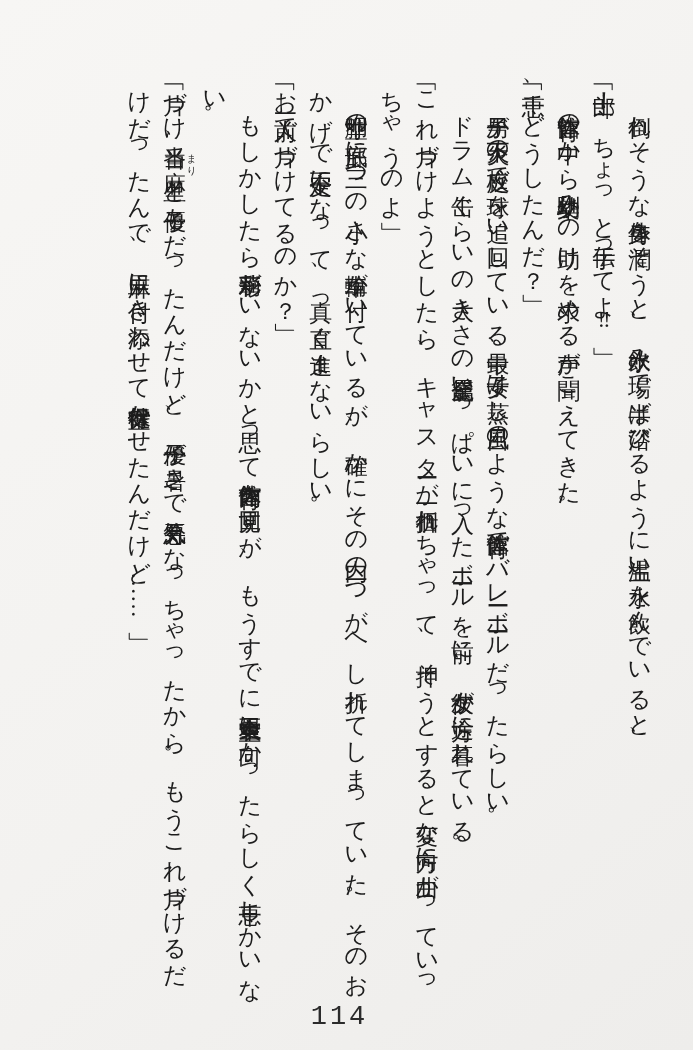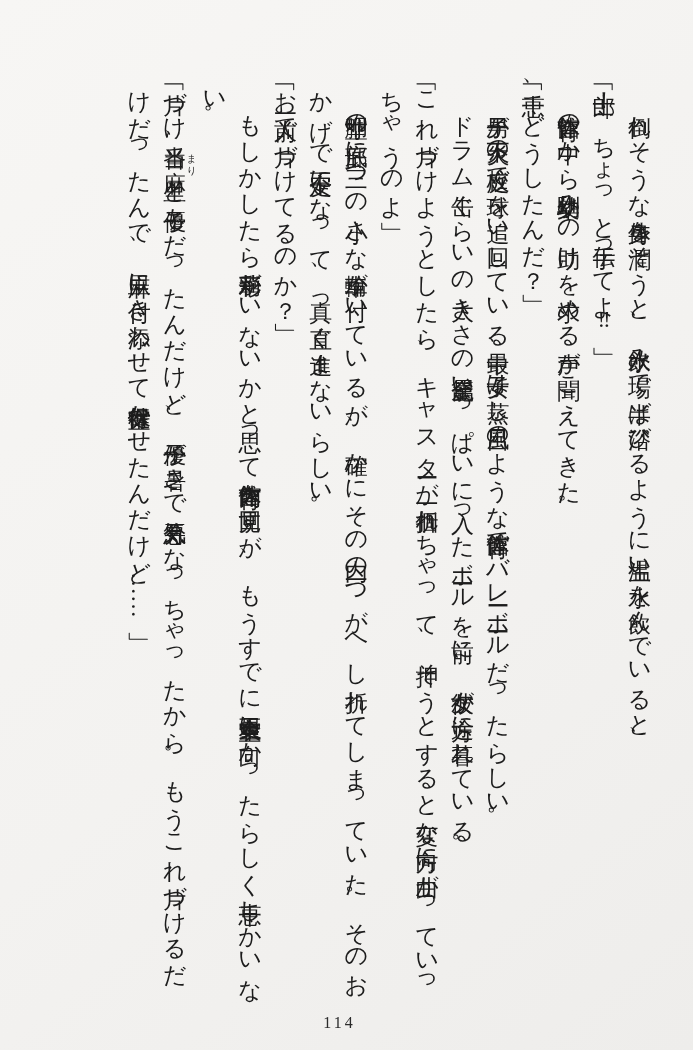--- a/index.html
+++ b/index.html
@@ -46,24 +46,24 @@
     font-size: 10px;
     letter-spacing: 1px;
     color: #2a2a2a;
   }
   .folio {
     position: absolute;
     left: 0;
     right: 14px;
     bottom: 18px;
     text-align: center;
-    font-size: 16px;
+    font-size: 27px;
     letter-spacing: 3px;
     color: #2b2b2b;
-    font-family: Liberation Serif, serif;
+    font-family: Liberation Mono, monospace;
   }
 </style>
 </head>
 <body>
 
 <div class="page">
 
   <div class="vtext">
       <p class="indent">倒れそうな身体を潤そうと、水飲み場で半ば浴びるように生温い水を飲んでいると、</p>
       <p>「士郎！　ちょっと手伝ってよ‼」</p>

